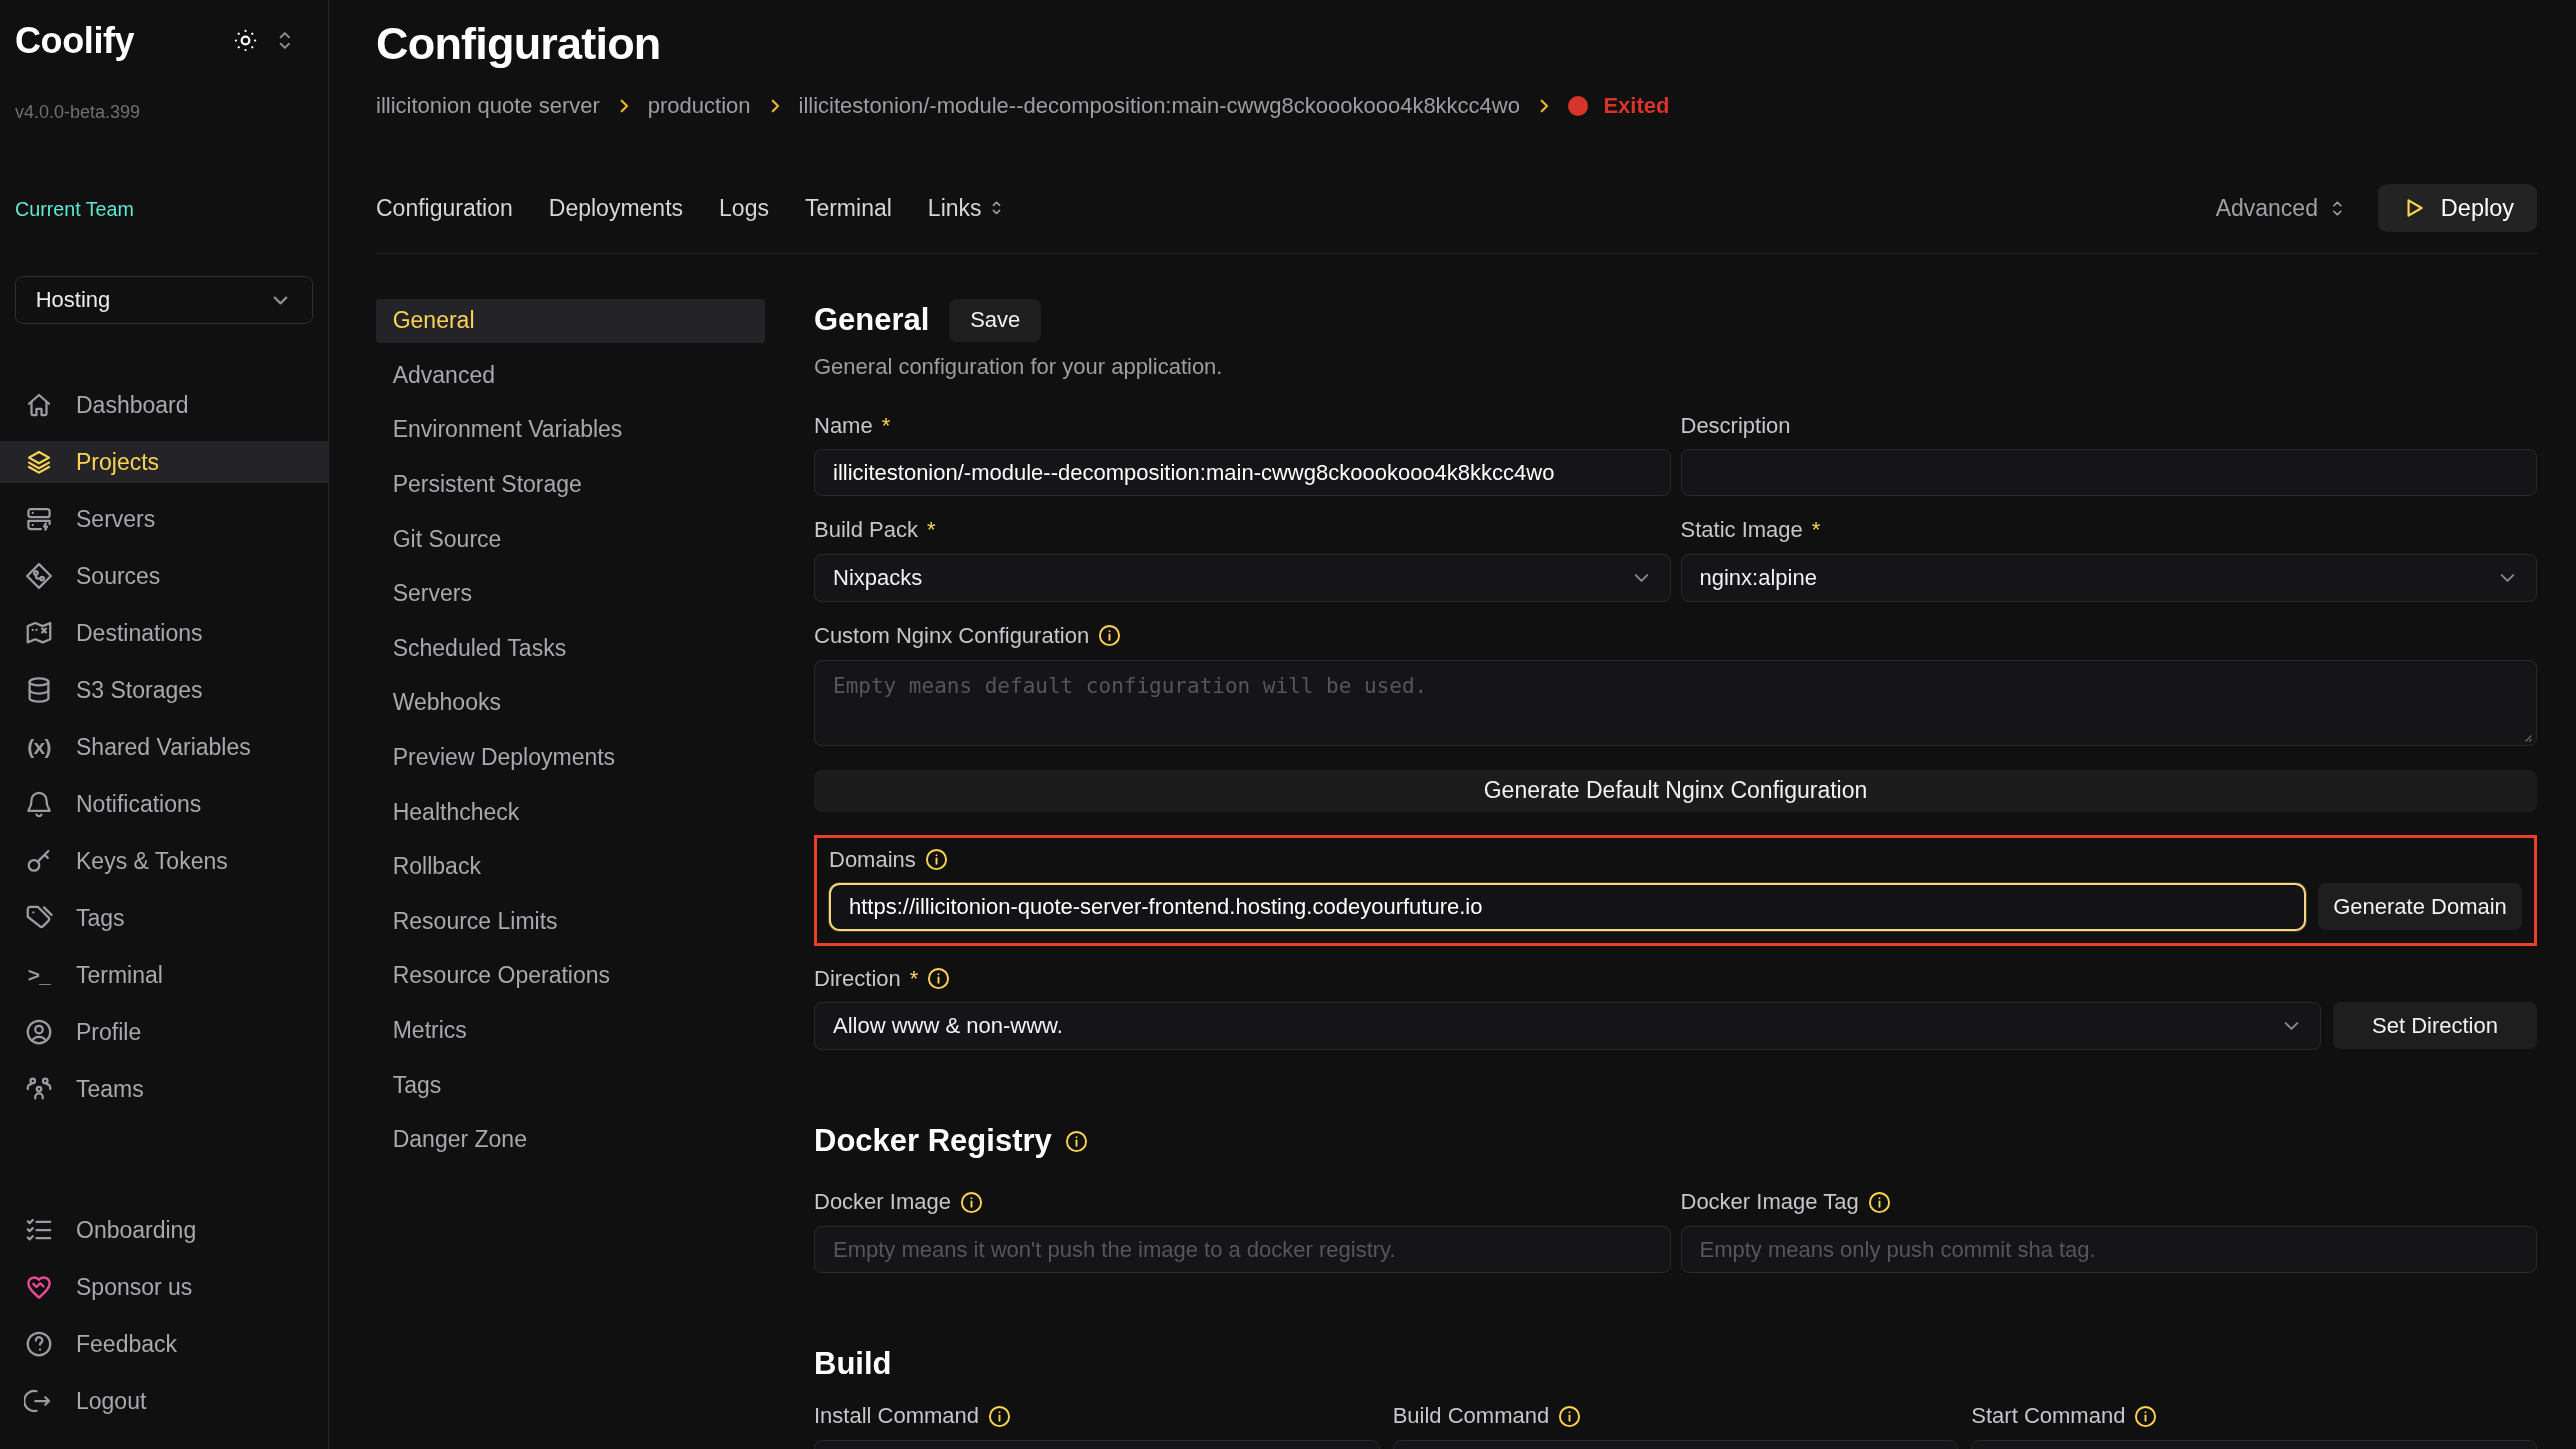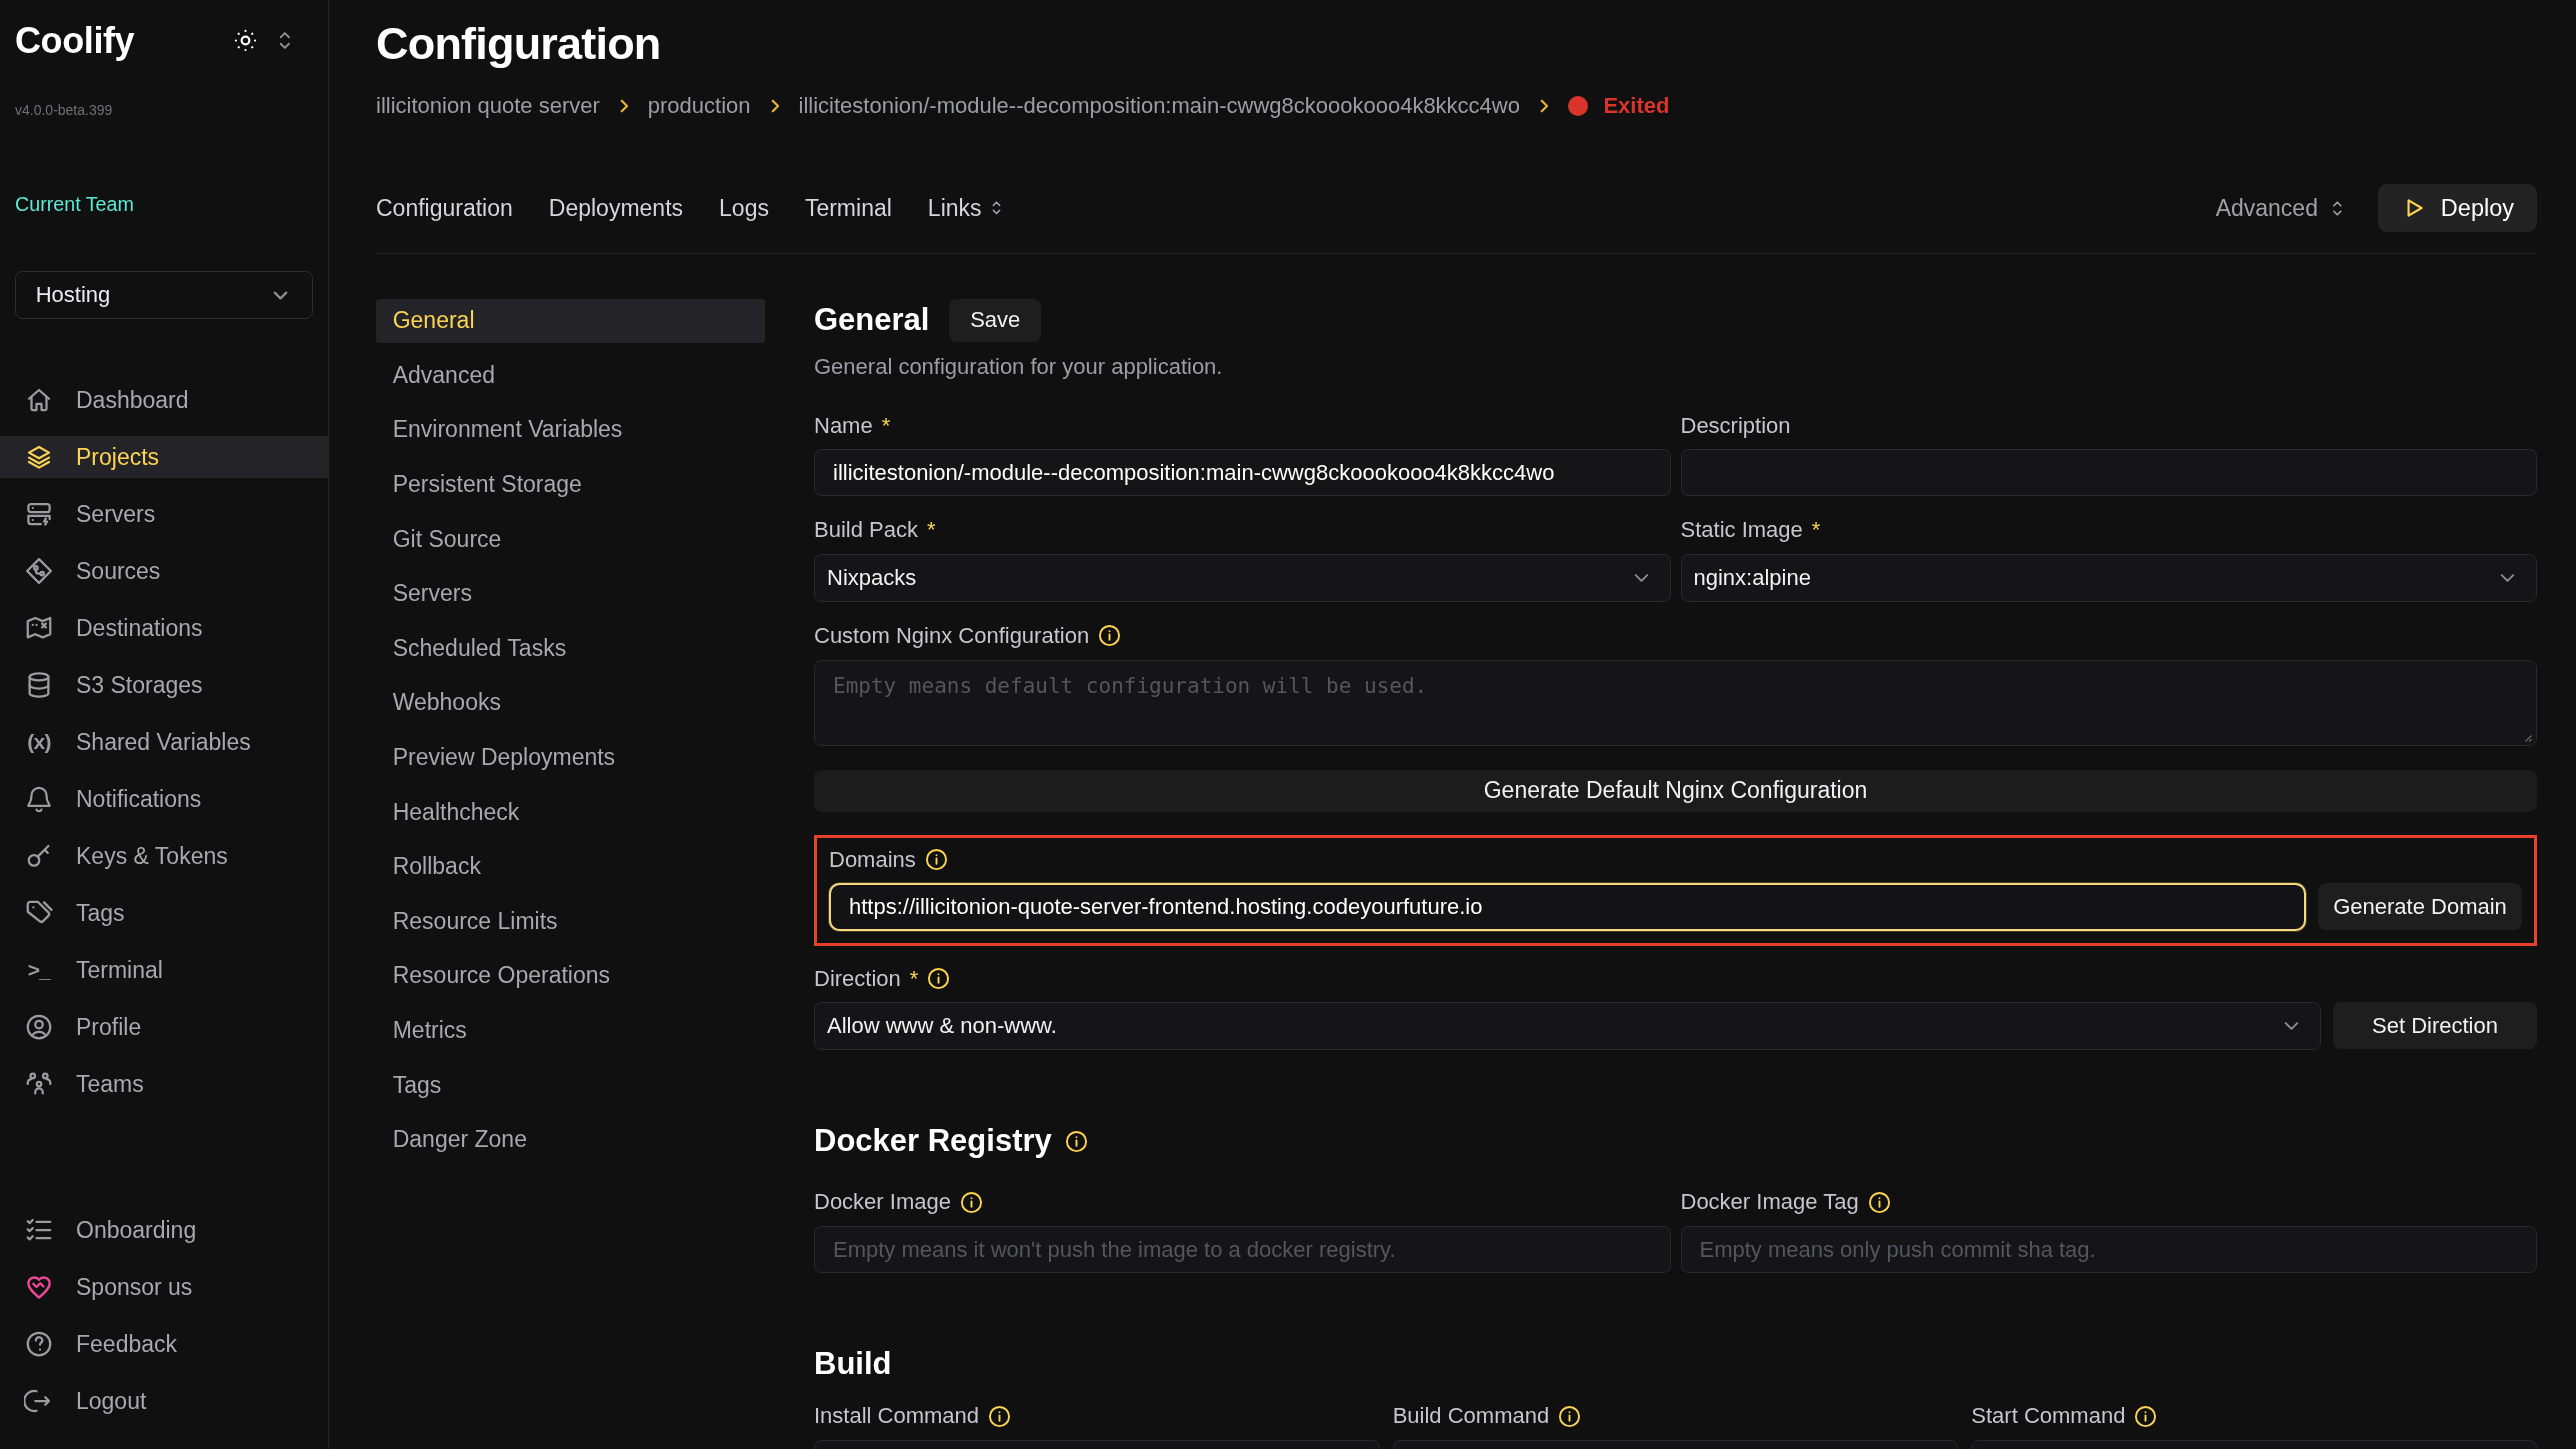--- a/index.html
+++ b/index.html
@@ -13,21 +13,21 @@
 
   
   .sidebar {
     position:fixed; left:0; top:0; width:329px; height:1449px;
     border-right:0.8px solid #242424; background:#101010;
     padding:19.7px 0 27px 0; display:flex; flex-direction:column;gap:33px;
   }
   .brand-row { display:flex; align-items:flex-start; justify-content:space-between; padding:0 33px 0 15px; }
   .brand { font-size:36px; font-weight:700; letter-spacing:-0.4px; color:#fff; }
   .brand-icons { display:flex; align-items:center; gap:16.7px; margin-top:7.6px; }
-  .version { font-size:14px; color:#6f6f76; margin:7.6px 0 0 15px; }
+  .version { font-size:18px; color:#6f6f76; margin:7.6px 0 0 15px; }
   .team-label { margin:42px 0 10px 15px; font-size:19.7px; color:#5eead4; }
   .team-select {
     margin:12px 15px 0 15px; height:48px; border:0.8px solid #2f2f34; border-radius:7.6px;
     display:flex; align-items:center; justify-content:space-between; padding:0 19.7px;
     font-size:22px; color:#ececf0; cursor:pointer;
   }
   .nav { margin-top:27px; display:flex; flex-direction:column; gap:15px; }
   .nav-item {
     display:flex; align-items:center; gap:21px; height:42px; padding-left:23px;
     font-size:23px; color:#a8a8ae; cursor:pointer;
@@ -78,21 +78,21 @@
   .field-label { display:flex; align-items:center; gap:9px; font-size:22px; color:#c6c6cc; margin-bottom:10.6px; }
   .req { color:#fcd452; font-size:22px; }
   .info-icon { width:23px; height:23px; color:#fcd452; flex-shrink:0; }
   .input {
     width:100%; height:47px; background:#151517; border:0.8px solid #2a2a2e; border-radius:7.6px;
     padding:0 18px; font-size:22px; color:#fff; font-family:inherit; outline:none;
   }
   .input::placeholder { color:#55555c; }
   .selectbox {
     position:relative; height:48px; background:#151517; border:0.8px solid #2a2a2e; border-radius:7.6px;
-    display:flex; align-items:center; padding:0 53px 0 12px; font-size:22px; color:#f2f2f4; cursor:pointer;
+    display:flex; align-items:center; padding:0 53px 0 18px; font-size:22px; color:#f2f2f4; cursor:pointer;
   }
   .selectbox .chev { position:absolute; right:16.7px; top:50%; transform:translateY(-50%); color:#8c8c93; }
   .textarea-wrap { position:relative; }
   .textarea {
     width:100%; height:86px; background:#151517; border:0.8px solid #2a2a2e; border-radius:7.6px;
     padding:13.6px 18px; font-size:21px; color:#fff; resize:none; outline:none;
     font-family:"DejaVu Sans Mono", monospace;
   }
   .textarea::placeholder { color:#55555c; }
   .resize-grip { position:absolute; right:4.5px; bottom:6px; color:#6b6b72; }

